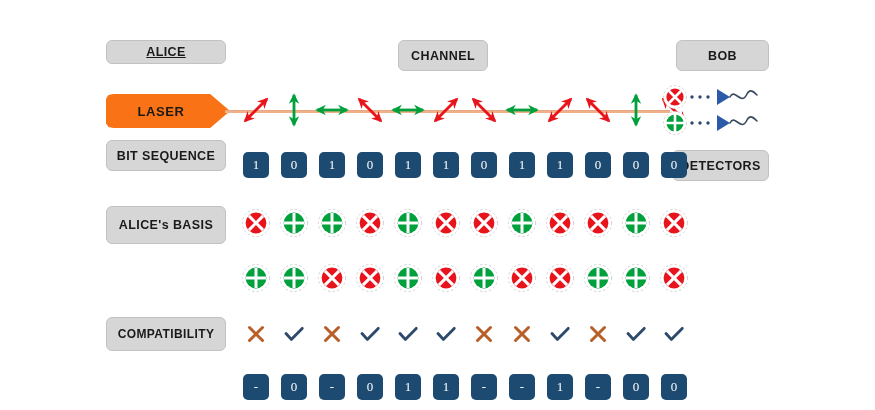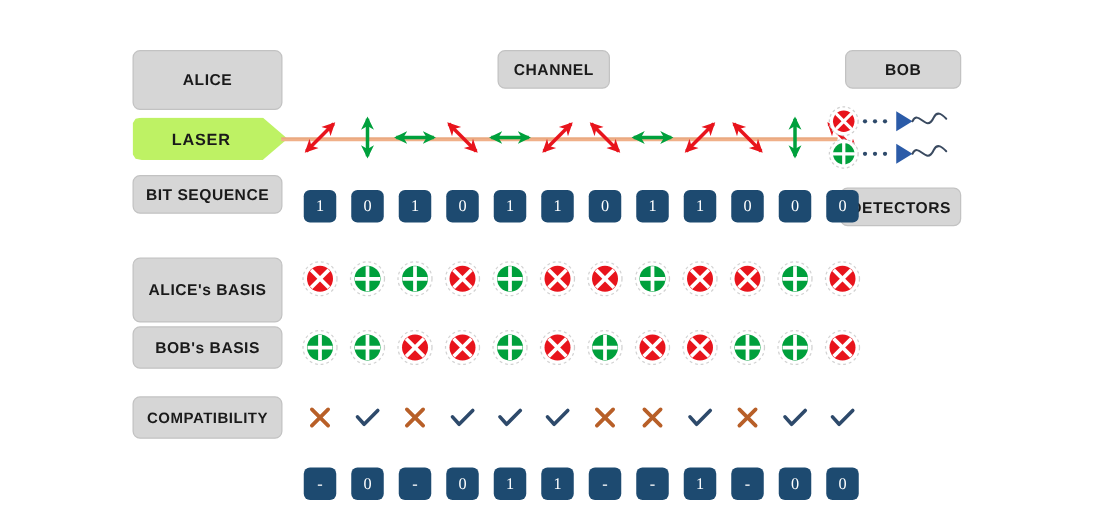--- a/index.html
+++ b/index.html
@@ -32,21 +32,21 @@
     font-weight: bold;
     letter-spacing: 0.4px;
     box-sizing: border-box;
     user-select: none;
   }
   .pill.small { font-size: 12px; }
 
   
   .laser-pill {
     position: absolute;
-    background: #bef264;
+    background: #f97316;
     color: #1a1a1a;
     font-size: 13px;
     font-weight: bold;
     letter-spacing: 0.6px;
     display: flex;
     align-items: center;
     justify-content: center;
     box-sizing: border-box;
     clip-path: polygon(0 14%, 0 86%, 2% 97%, 6% 100%, 84% 100%, 100% 50%, 84% 0, 6% 0, 2% 3%);
     user-select: none;
@@ -112,21 +112,21 @@
     position: absolute;
     width: 106px;
     height: 26px;
   }
 </style>
 </head>
 <body>
 
 <div id="canvas">
 
-  <div class="pill" style="left:106px; top:40px; width:120px; height:48px;">
+  <div class="pill" style="left:106px; top:40px; width:120px; height:24px;text-decoration:underline;">
     <span>ALICE</span>
   </div>
 
   <div class="pill" style="left:398px; top:40px; width:90px; height:31px;">
     <span>CHANNEL</span>
   </div>
 
   <div class="pill" style="left:676px; top:40px; width:93px; height:31px;">
     <span>BOB</span>
   </div>
@@ -269,27 +269,24 @@
   </div>
 
   <div class="pill" style="left:106px; top:140px; width:120px; height:31px;">
     <span>BIT SEQUENCE</span>
   </div>
 
   <div class="pill" style="left:672px; top:150px; width:97px; height:31px;">
     <span>DETECTORS</span>
   </div>
 
-  <div class="pill" style="left:106px; top:206px; width:120px; height:52px;">
+  <div class="pill" style="left:106px; top:206px; width:120px; height:38px;">
     <span>ALICE's BASIS</span>
   </div>
 
-  <div class="pill" style="left:106px; top:261px; width:120px; height:34px;">
-    <span>BOB's BASIS</span>
-  </div>
 
   <div class="pill small" style="left:106px; top:317px; width:120px; height:34px;">
     <span>COMPATIBILITY</span>
   </div>
 
 
   <div id="bit-layer">
       <div class="cell" style="left: 256px; top: 165px;">1</div>
       <div class="cell" style="left: 294px; top: 165px;">0</div>
       <div class="cell" style="left: 332px; top: 165px;">1</div>

